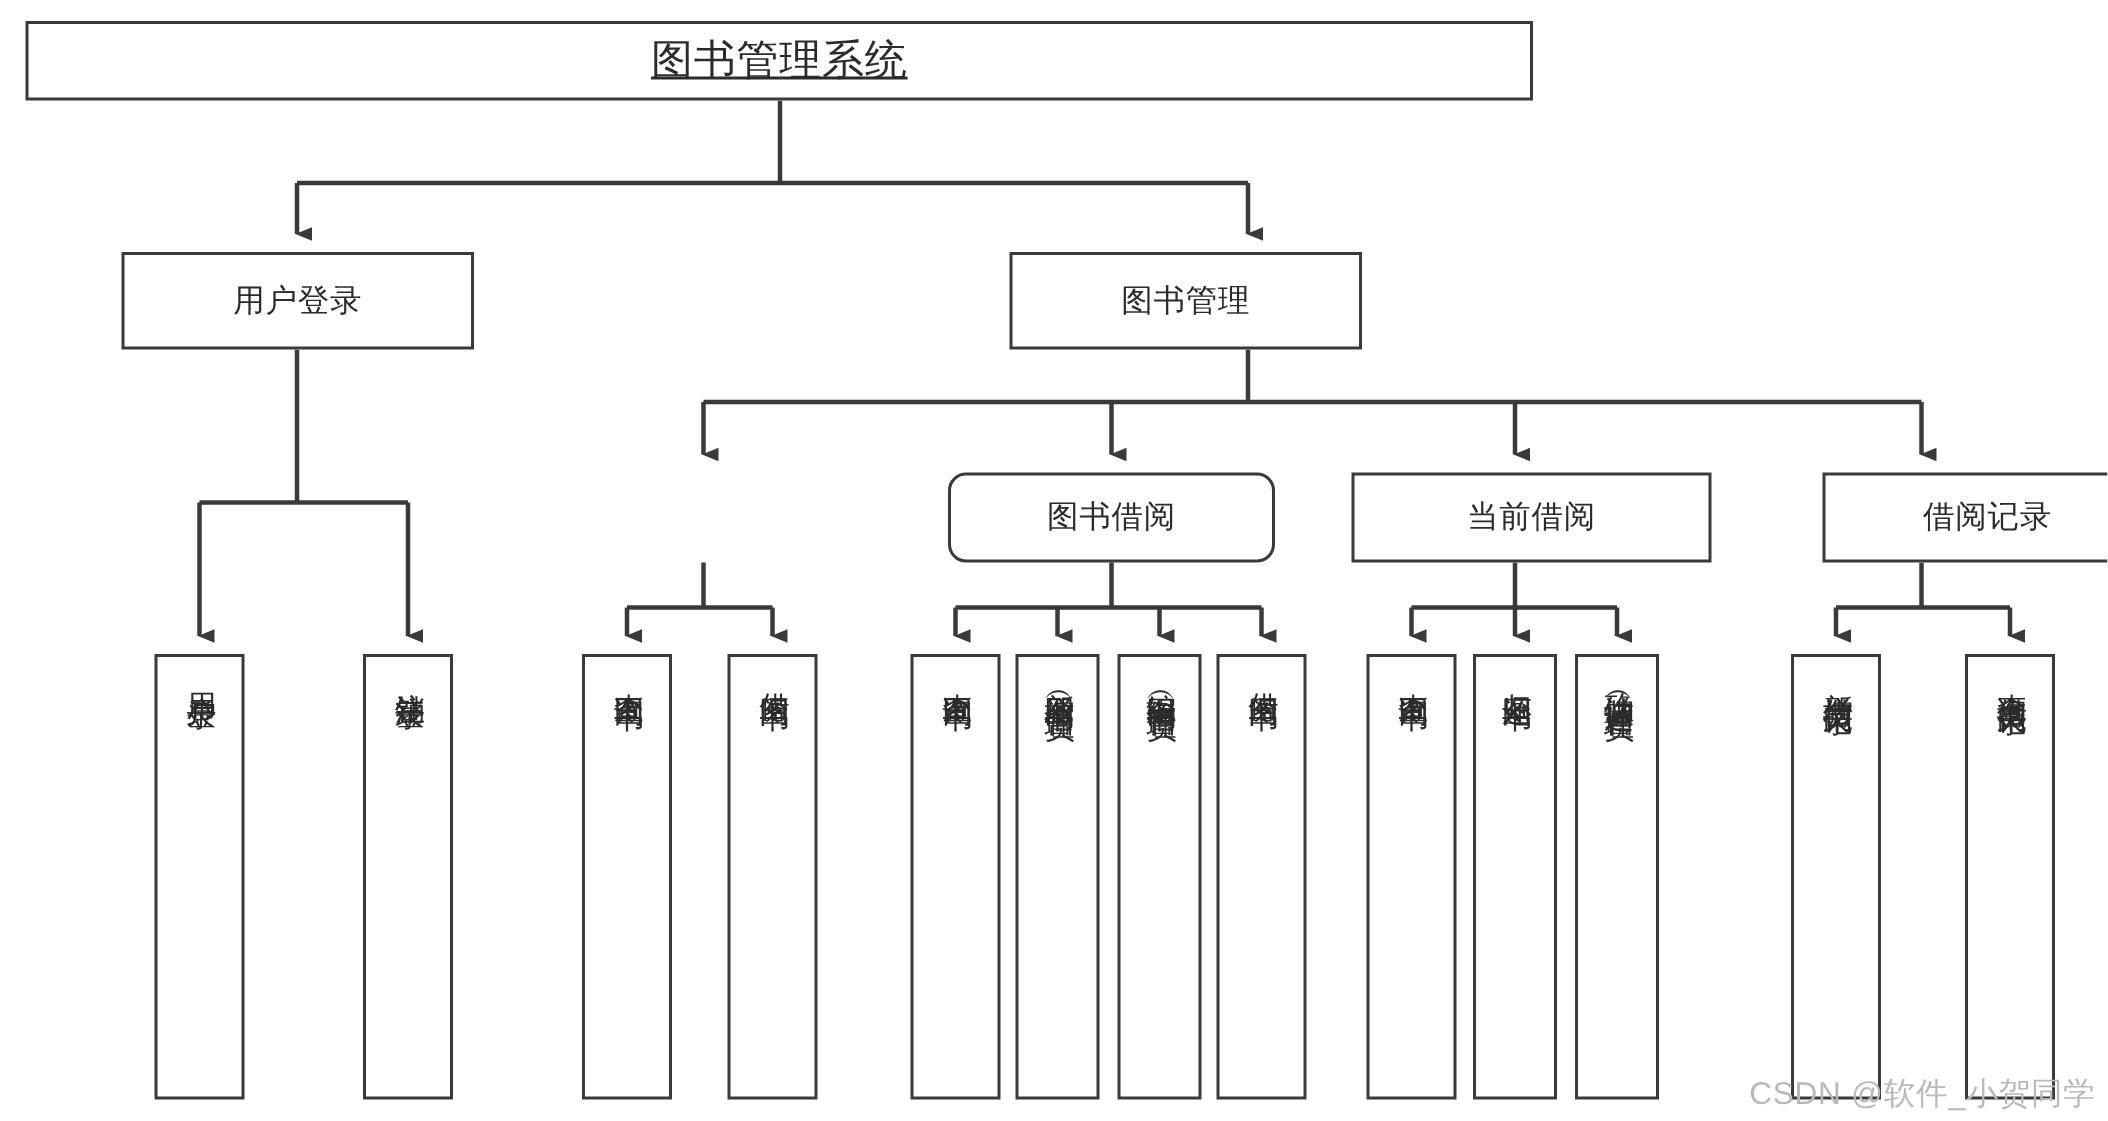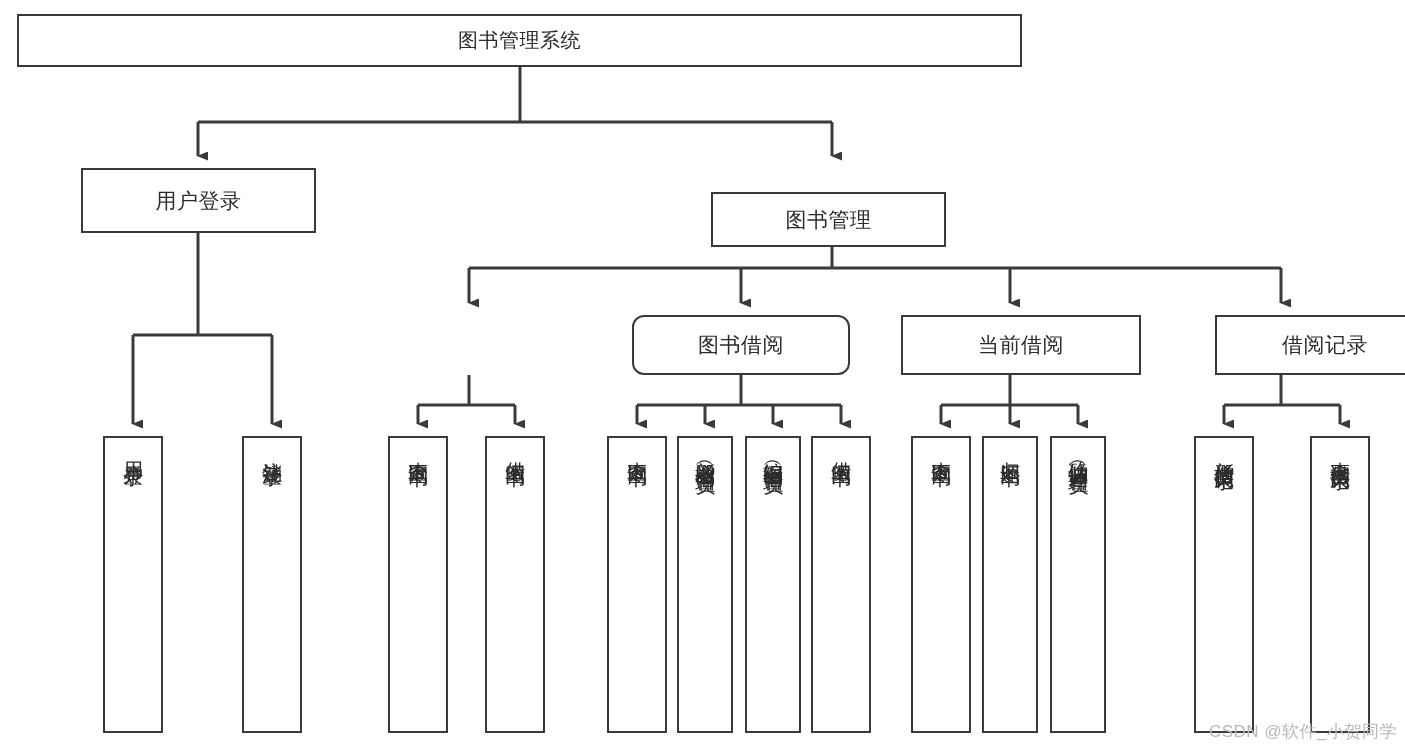--- a/index.html
+++ b/index.html
@@ -42,42 +42,43 @@
     text-align: center;
     line-height: 1.22;
     letter-spacing: 0.5px;
   }
   
   .node.h .label {
     font-size: 21px;
     white-space: nowrap;
   }
   .node.root .label {
-    font-size: 20px;
+    font-size: 28px;
+    text-decoration: underline;
   }
   
   .node.v {
     align-items: flex-start;
     justify-content: center;
     padding-top: 8px;
   }
   .node.v .label {
     writing-mode: vertical-rl;
     text-orientation: upright;
     font-size: 20px;
     line-height: 1.18;
     letter-spacing: 2px;
     max-height: 276px;
     white-space: normal;
   }
   .watermark {
     position: absolute;
     right: 8px;
     bottom: 4px;
-    font-size: 17px;
+    font-size: 21px;
     color: #b9b9b9;
     letter-spacing: 0.5px;
     white-space: nowrap;
     z-index: 3;
     pointer-events: none;
   }
 </style>
 </head>
 <body>
 
@@ -135,21 +136,21 @@
     </g>
   </svg>
 
   <div class="node h root" style="left:17px; top:14px; width:1005px; height:53px;">
     <span class="label">图书管理系统</span>
   </div>
 
   <div class="node h" style="left:81px; top:168px; width:235px; height:65px;">
     <span class="label">用户登录</span>
   </div>
-  <div class="node h" style="left:711px; top:168px; width:235px; height:55px;margin-top:24px;">
+  <div class="node h" style="left:673px; top:168px; width:235px; height:65px;">
     <span class="label">图书管理</span>
   </div>
 
   <div class="node h" style="left:632px; top:315px; width:218px; height:60px;border-radius:12px;">
     <span class="label">图书借阅</span>
   </div>
   <div class="node h" style="left:901px; top:315px; width:240px; height:60px;">
     <span class="label">当前借阅</span>
   </div>
   <div class="node h" style="left:1215px; top:315px; width:220px; height:60px;">

